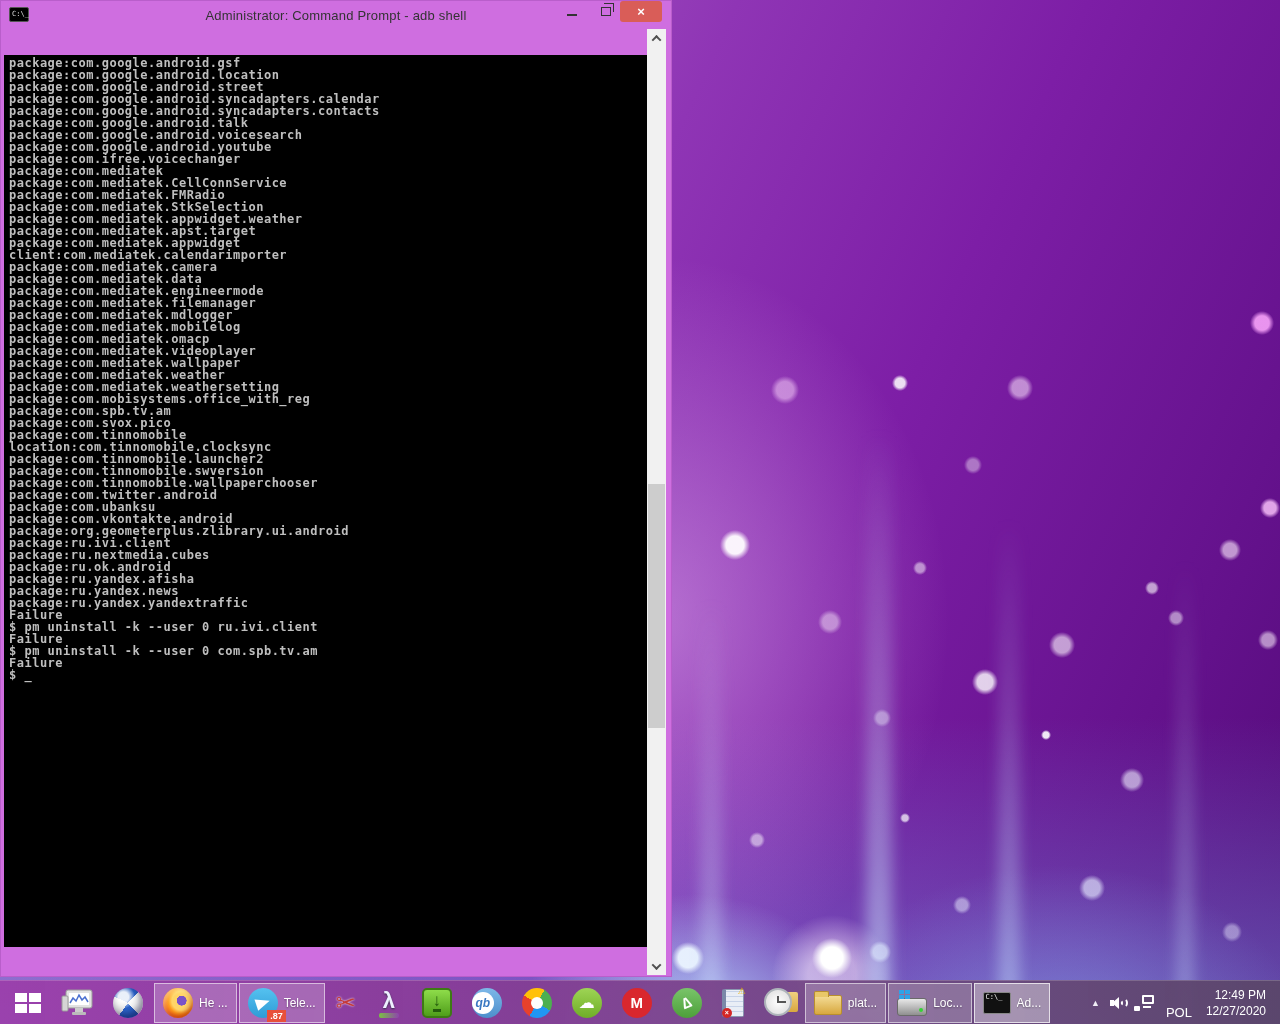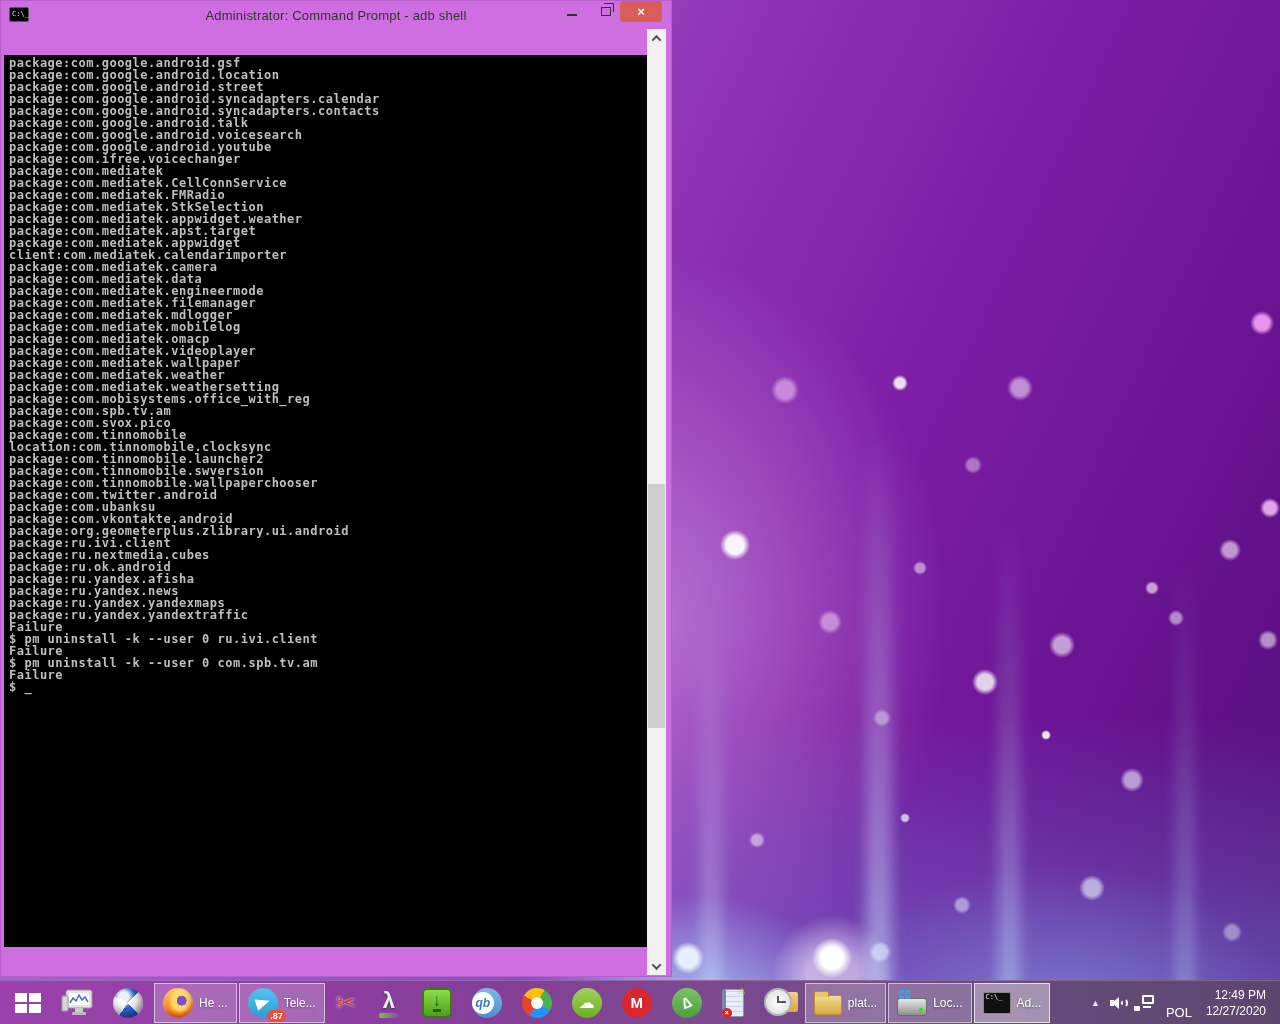--- a/index.html
+++ b/index.html
@@ -123,21 +123,21 @@
   .icon-ff { width:30px; height:30px; border-radius:50%;
     background: radial-gradient(circle at 62% 42%, #7a52c8 0 19%, #ffd567 20% 38%, #ff9d1e 52%, #f55d18 74%, #dd3110 100%);
     box-shadow: inset 2px 3px 4px rgba(255,255,200,.5), inset -2px -3px 5px rgba(150,20,0,.5); }
 
   .icon-tg { position:relative; width:30px; height:30px; border-radius:50%;
     background:linear-gradient(#55c2f0,#2e9bd6); }
   .icon-tg .plane { position:absolute; left:8px; top:9px; width:0; height:0;
     border-top:6px solid transparent; border-bottom:6px solid transparent; border-left:14px solid #fff;
     transform:rotate(-18deg); }
   .badge { position:absolute; right:-8px; bottom:-4px; background:#e8503a; color:#fff;
-    font-size:9px; font-weight:bold; padding:1px 3px; border-radius:6px; line-height:10px; }
+    font-size:9px; font-weight:bold; padding:1px 3px; border-radius:0; line-height:10px; }
 
   .icon-scissors { font-size:24px; color:#c43a3a; text-shadow:0 0 2px #fff; line-height:30px; }
   .icon-lambda { position:relative; width:26px; height:30px; text-align:center; }
   .icon-lambda .gl { font-size:22px; line-height:26px; color:#eef0ff; font-weight:bold; text-shadow:0 1px 2px #334; }
   .icon-lambda .paint { position:absolute; left:3px; bottom:0; width:20px; height:5px; border-radius:2px;
     background:linear-gradient(90deg,#7ac143,#8e44ad); }
 
   .icon-jd { position:relative; width:30px; height:30px; border-radius:5px;
     background:linear-gradient(#8edc4a,#4f9e1a); border:2px solid #3d7a14;
     display:flex; align-items:center; justify-content:center; }
@@ -268,21 +268,20 @@
       <div class="tline">package:com.tinnomobile.wallpaperchooser</div>
       <div class="tline">package:com.twitter.android</div>
       <div class="tline">package:com.ubanksu</div>
       <div class="tline">package:com.vkontakte.android</div>
       <div class="tline">package:org.geometerplus.zlibrary.ui.android</div>
       <div class="tline">package:ru.ivi.client</div>
       <div class="tline">package:ru.nextmedia.cubes</div>
       <div class="tline">package:ru.ok.android</div>
       <div class="tline">package:ru.yandex.afisha</div>
       <div class="tline">package:ru.yandex.news</div>
-      <div class="tline">package:ru.yandex.yandexmaps</div>
       <div class="tline">package:ru.yandex.yandextraffic</div>
       <div class="tline">Failure</div>
       <div class="tline">$ pm uninstall -k --user 0 ru.ivi.client</div>
       <div class="tline">Failure</div>
       <div class="tline">$ pm uninstall -k --user 0 com.spb.tv.am</div>
       <div class="tline">Failure</div>
       <div class="tline">$ _</div>
     </div>
 
   <div class="scrollbar">

